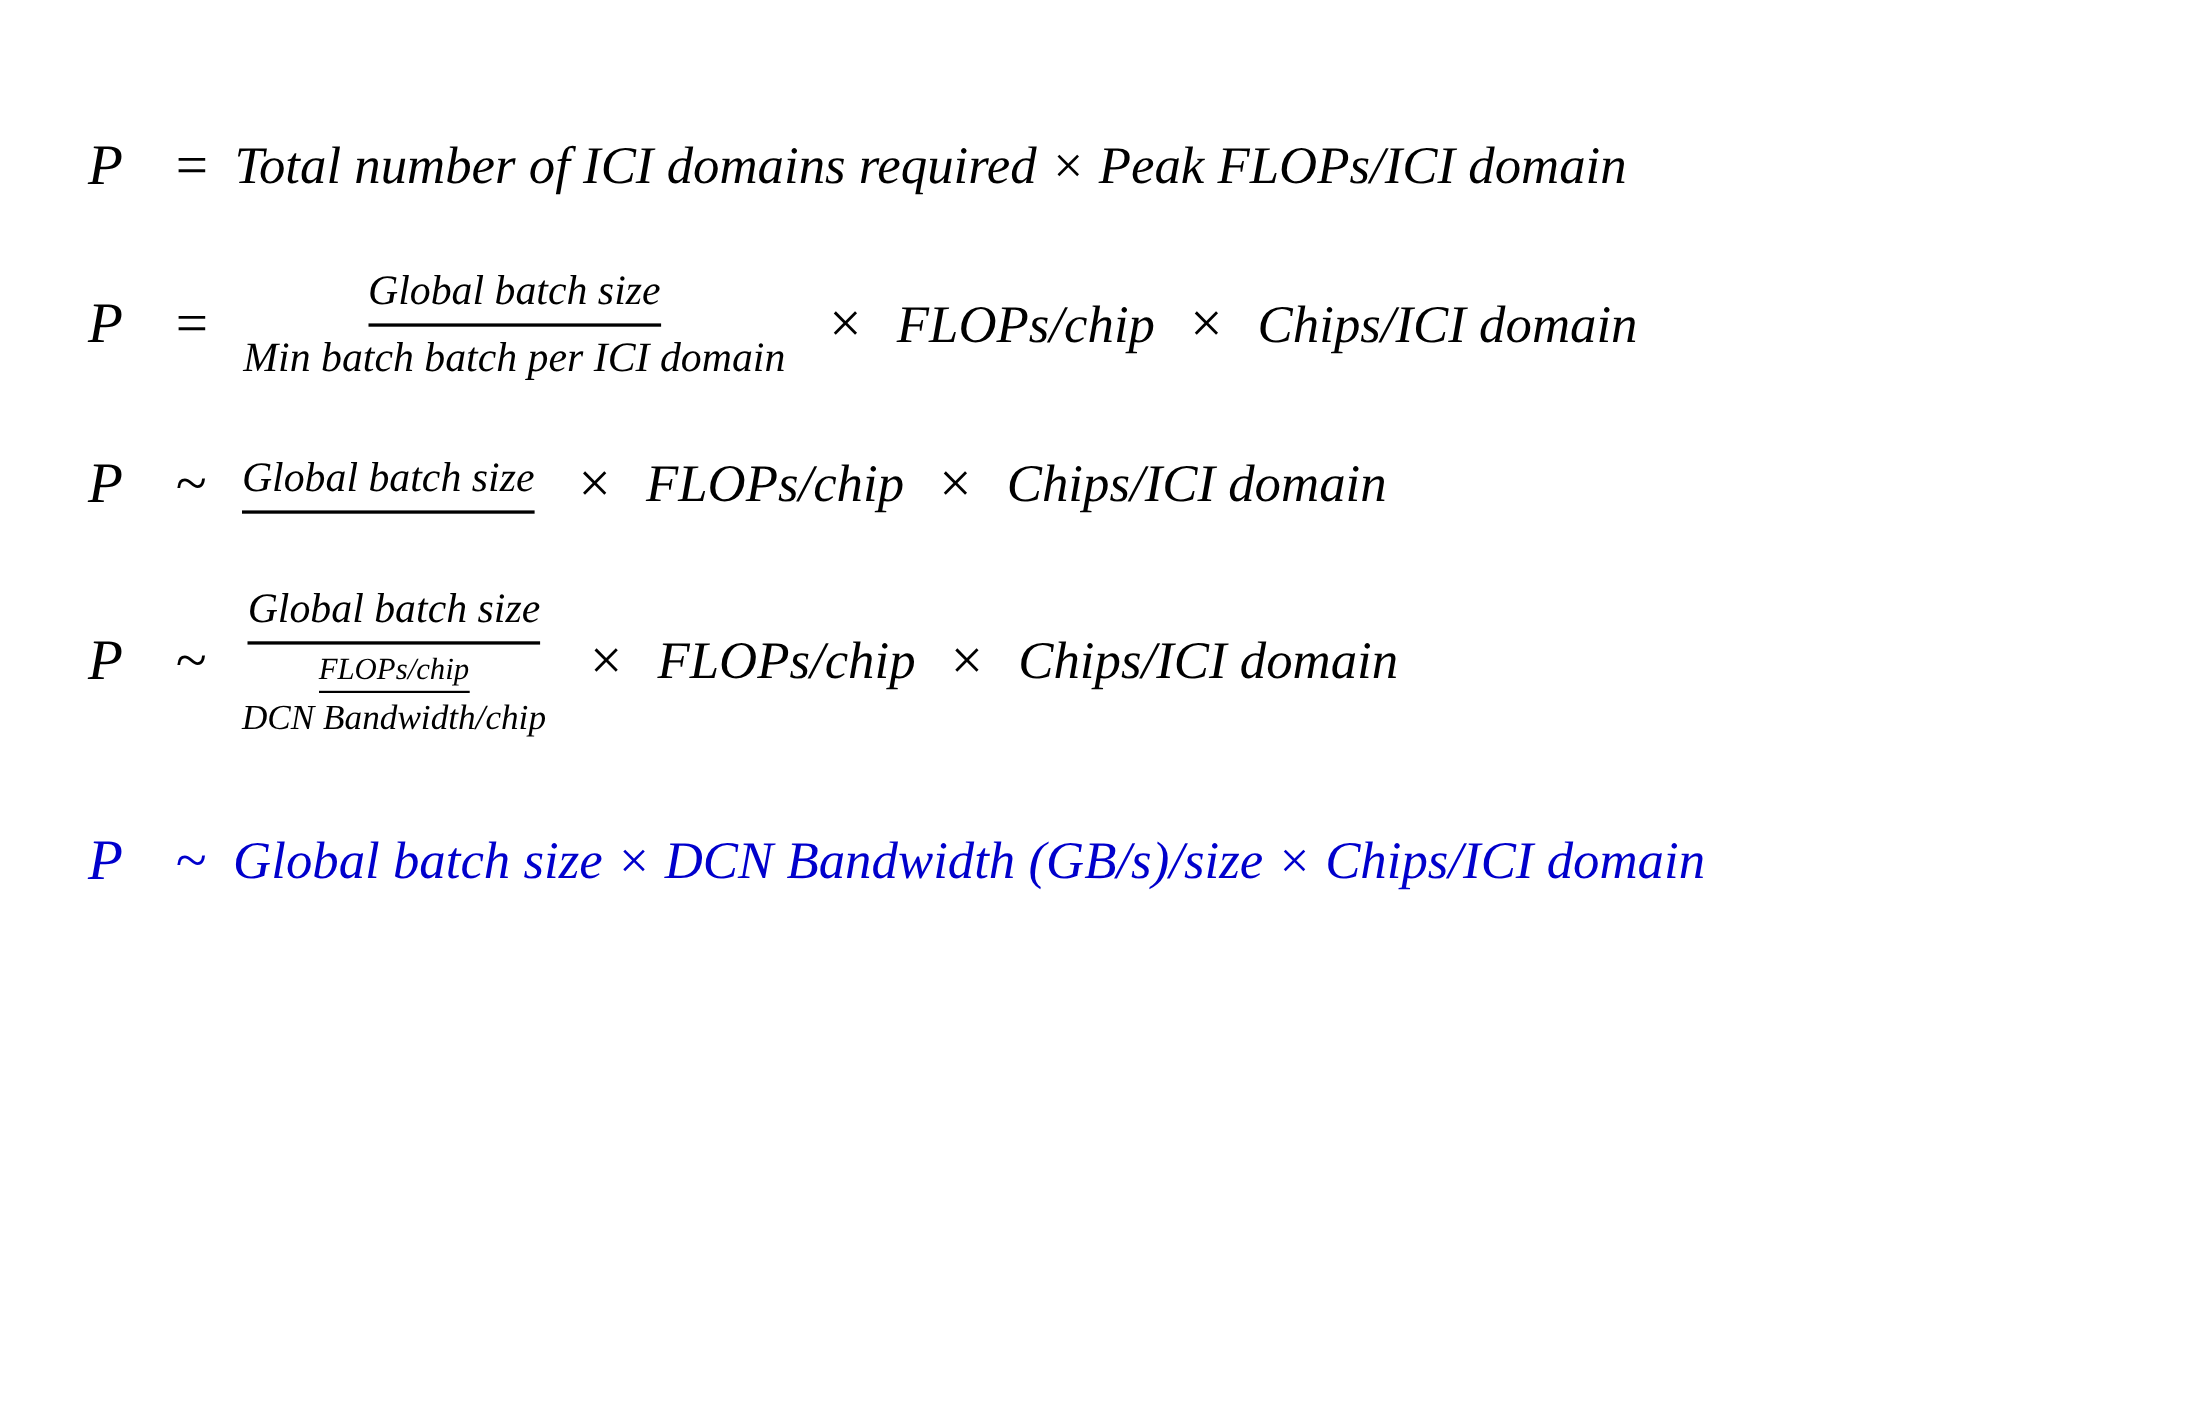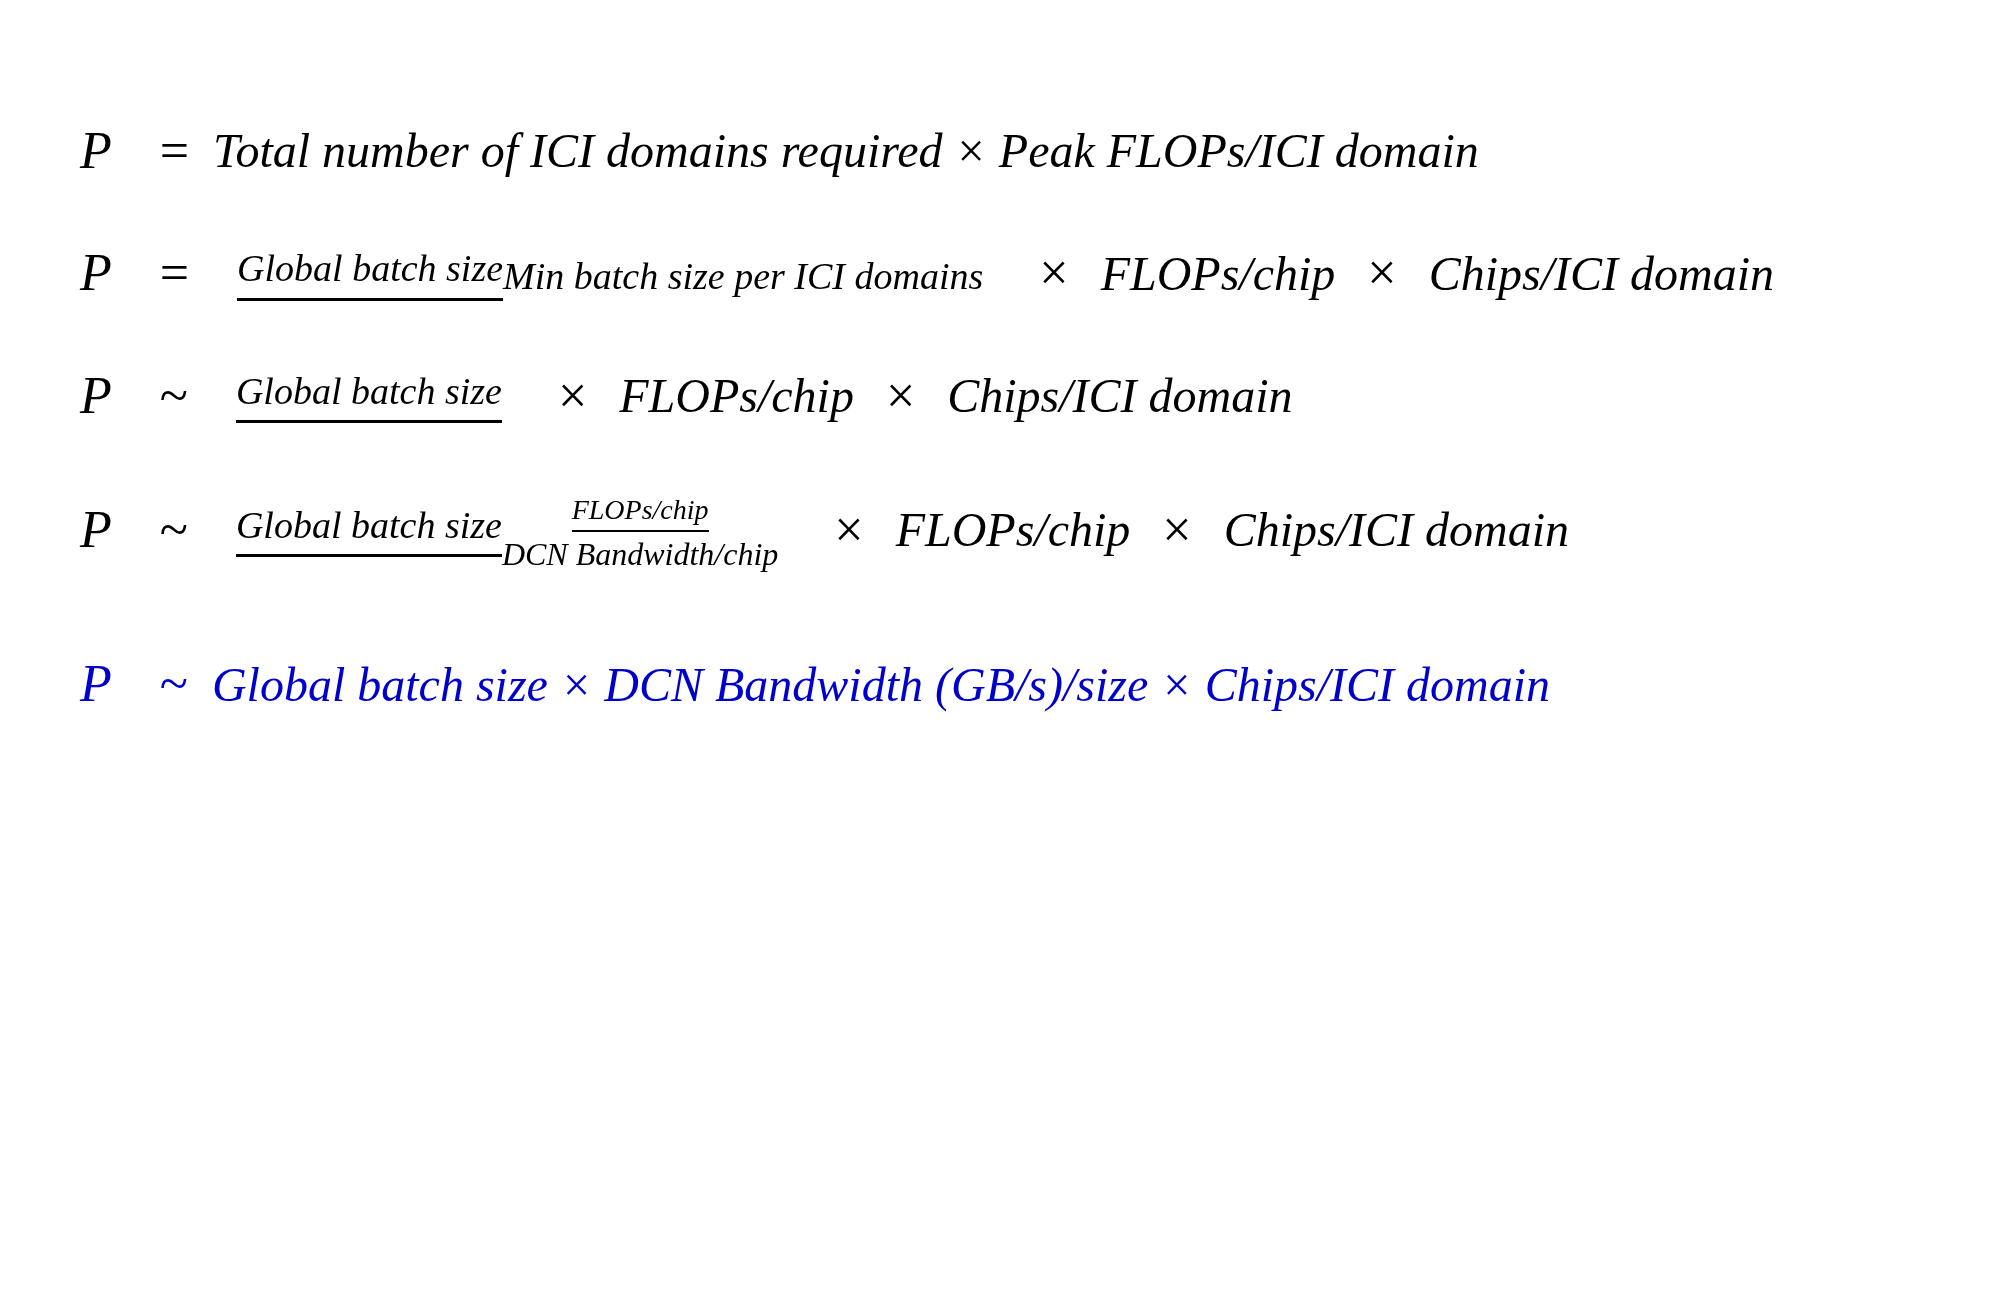--- a/index.html
+++ b/index.html
@@ -63,24 +63,24 @@
     }
 
     .times {
       font-size: 52px;
       font-style: normal;
       margin: 0 32px;
     }
 
     .fraction {
       display: inline-flex;
-      flex-direction: row;
+      flex-direction: column;
       align-items: center;
       vertical-align: middle;
-      margin: 0 24px;
+      margin: 0 8px;
     }
 
     .fraction-numerator {
       font-style: italic;
       font-size: 38px;
       padding-bottom: 6px;
       border-bottom: 3px solid #000000;
       white-space: nowrap;
       text-align: center;
     }
@@ -135,21 +135,21 @@
       <span class="formula-text">Total number of ICI domains required  ×  Peak FLOPs/ICI domain</span>
     </div>
   </div>
 
   <div class="formula-block">
     <div class="formula-row">
       <span class="p-symbol">P</span>
       <span class="equals">=</span>
       <span class="fraction">
         <span class="fraction-numerator">Global batch size</span>
-        <span class="fraction-denominator">Min batch size per ICI domains</span>
+        <span class="fraction-denominator">Min batch batch per ICI domain</span>
       </span>
       <span class="times">×</span>
       <span class="formula-text">FLOPs/chip</span>
       <span class="times">×</span>
       <span class="formula-text">Chips/ICI domain</span>
     </div>
   </div>
 
   <div class="formula-block">
     <div class="formula-row">

